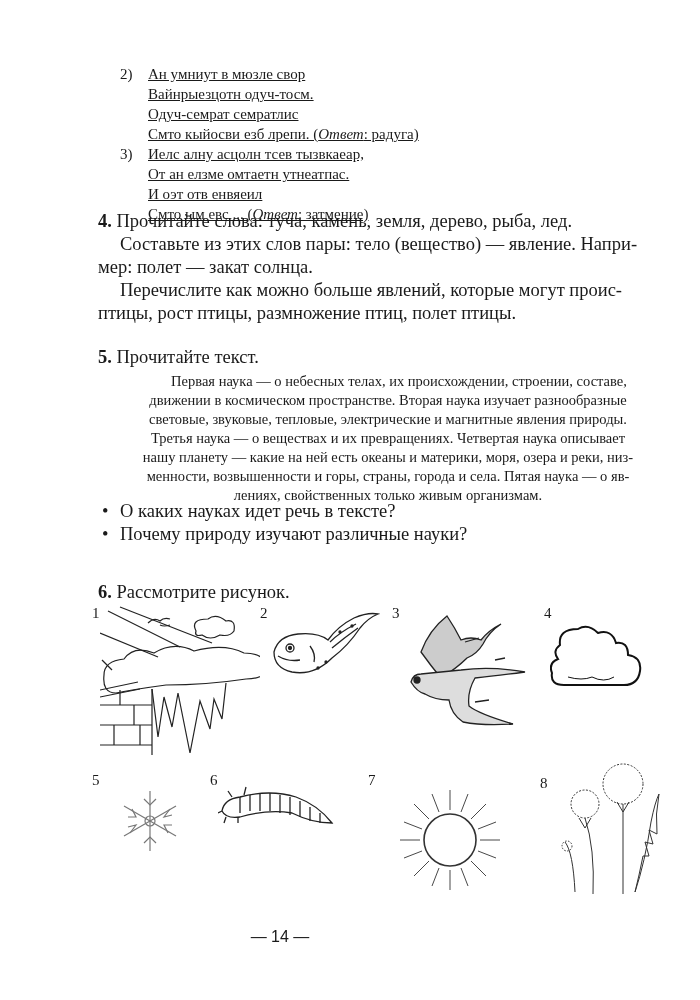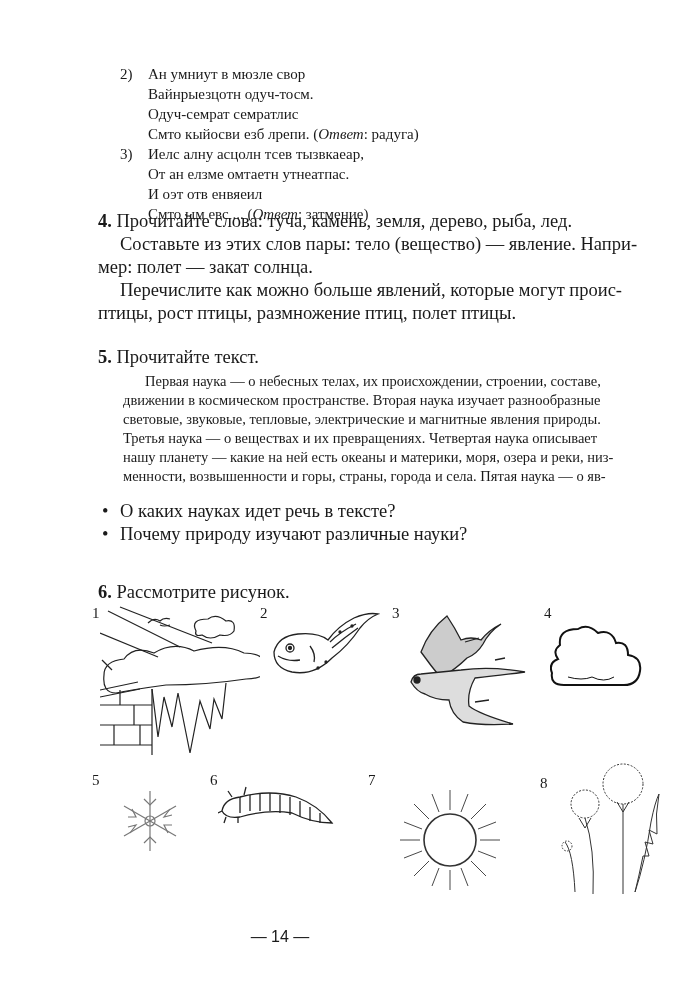--- a/index.html
+++ b/index.html
@@ -1,27 +1,27 @@
 <!DOCTYPE html>
 <html><head>
 <meta charset="utf-8">
 <style>
   html, body { margin: 0; padding: 0; background: #ffffff; }
   body { width: 700px; height: 1000px; position: relative; overflow: hidden;
          font-family: "Liberation Serif", "DejaVu Serif", serif; color: #1a1a1a; }
   .abs { position: absolute; }
   .riddle { font-size: 15px; line-height: 20px; }
   .riddle .num { position: absolute; left: 0; }
-  .riddle .line { padding-left: 28px; white-space: nowrap; }
+  .riddle .line { padding-left: 28px; white-space: nowrap; text-decoration: underline; }
   .riddle i { font-style: italic; }
   .main { font-size: 18.5px; line-height: 23px; }
   .main .line { white-space: nowrap; }
   .tnum { font-weight: bold; }
   .indent { padding-left: 22px; }
-  .small { font-size: 14.5px; line-height: 19px; }
+  .small { font-size: 14.5px; line-height: 19px; text-align: center; }
   .small .line { white-space: nowrap; }
   .bullet { position: relative; padding-left: 22px; white-space: nowrap; }
   .bullet::before { content: "•"; position: absolute; left: 4px; }
   .fignum { position: absolute; font-size: 15px; }
   .fig { position: absolute; }
   .pagenum { font-family: "Liberation Sans", "DejaVu Sans", sans-serif; font-size: 16px; }
 </style>
 </head>
 <body>
 
@@ -51,20 +51,21 @@
 <div class="abs main" style="left:98px; top:346px;">
   <span class="tnum">5.</span> <span>Прочитайте текст.</span>
 </div>
 <div class="abs small" style="left:123px; top:372px; width:530px;">
   <div class="line" style="padding-left:22px;">Первая наука — о небесных телах, их происхождении, строении, составе,</div>
   <div class="line">движении в космическом пространстве. Вторая наука изучает разнообразные</div>
   <div class="line">световые, звуковые, тепловые, электрические и магнитные явления природы.</div>
   <div class="line">Третья наука — о веществах и их превращениях. Четвертая наука описывает</div>
   <div class="line">нашу планету — какие на ней есть океаны и материки, моря, озера и реки, низ-</div>
   <div class="line">менности, возвышенности и горы, страны, города и села. Пятая наука — о яв-</div>
+  <div class="line">лениях, свойственных только живым организмам.</div>
 </div>
 <div class="abs main" style="left:98px; top:500px;">
   <div class="bullet">О каких науках идет речь в тексте?</div>
   <div class="bullet">Почему природу изучают различные науки?</div>
 </div>
 
 <div class="abs main" style="left:98px; top:581px;">
   <span class="tnum">6.</span> <span>Рассмотрите рисунок.</span>
 </div>
 

